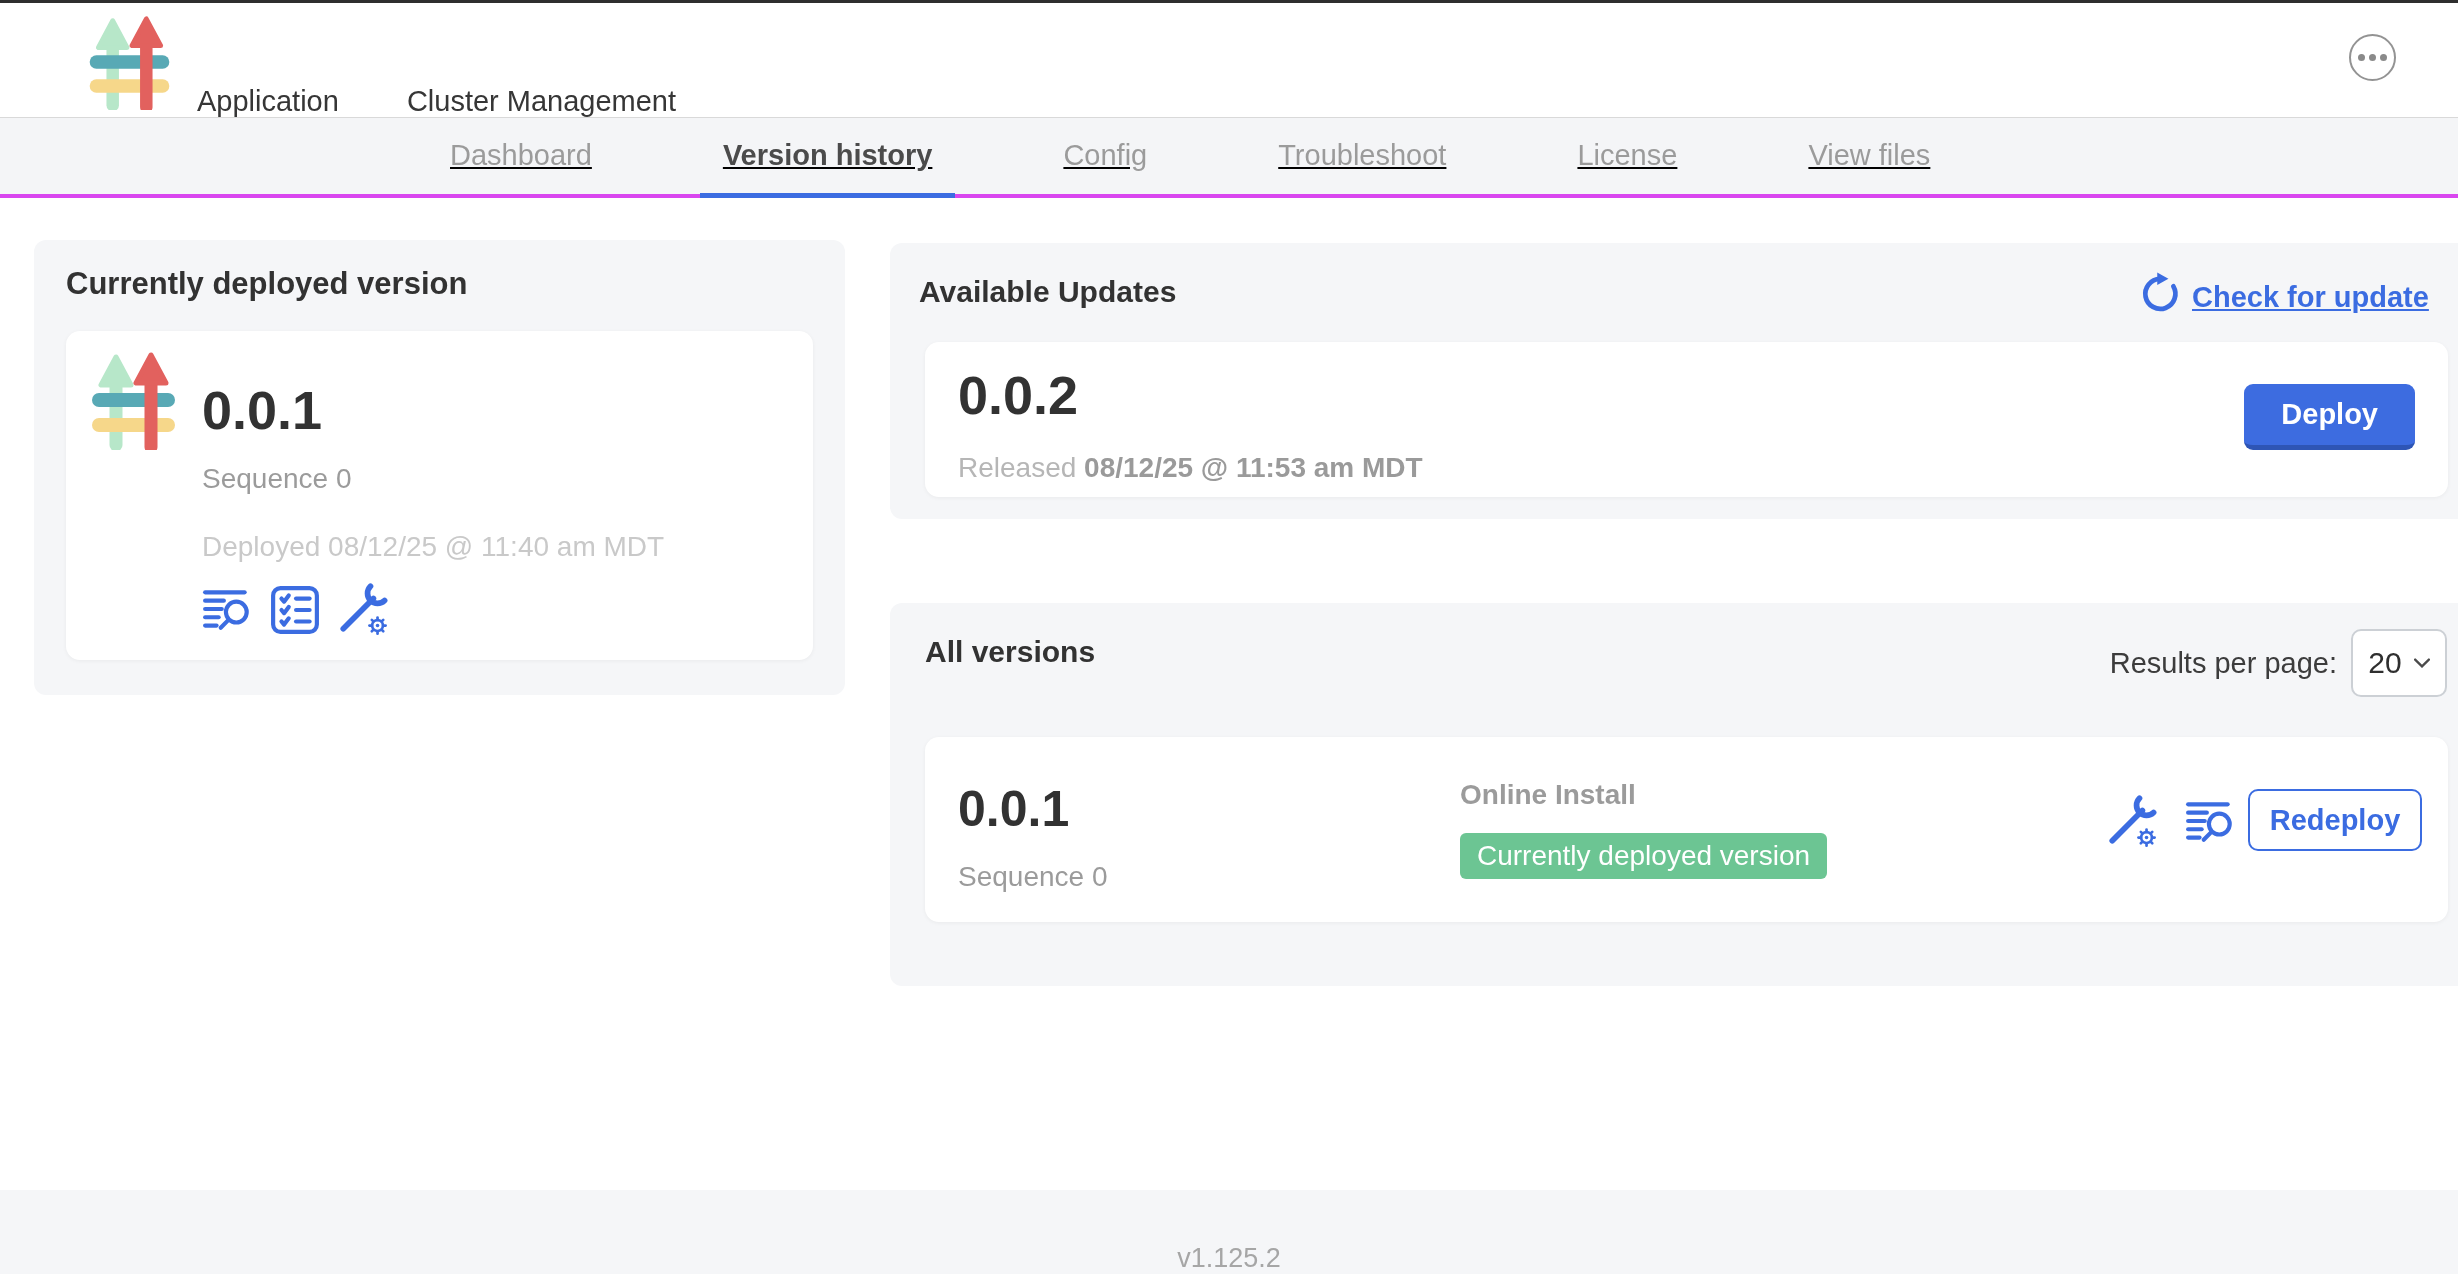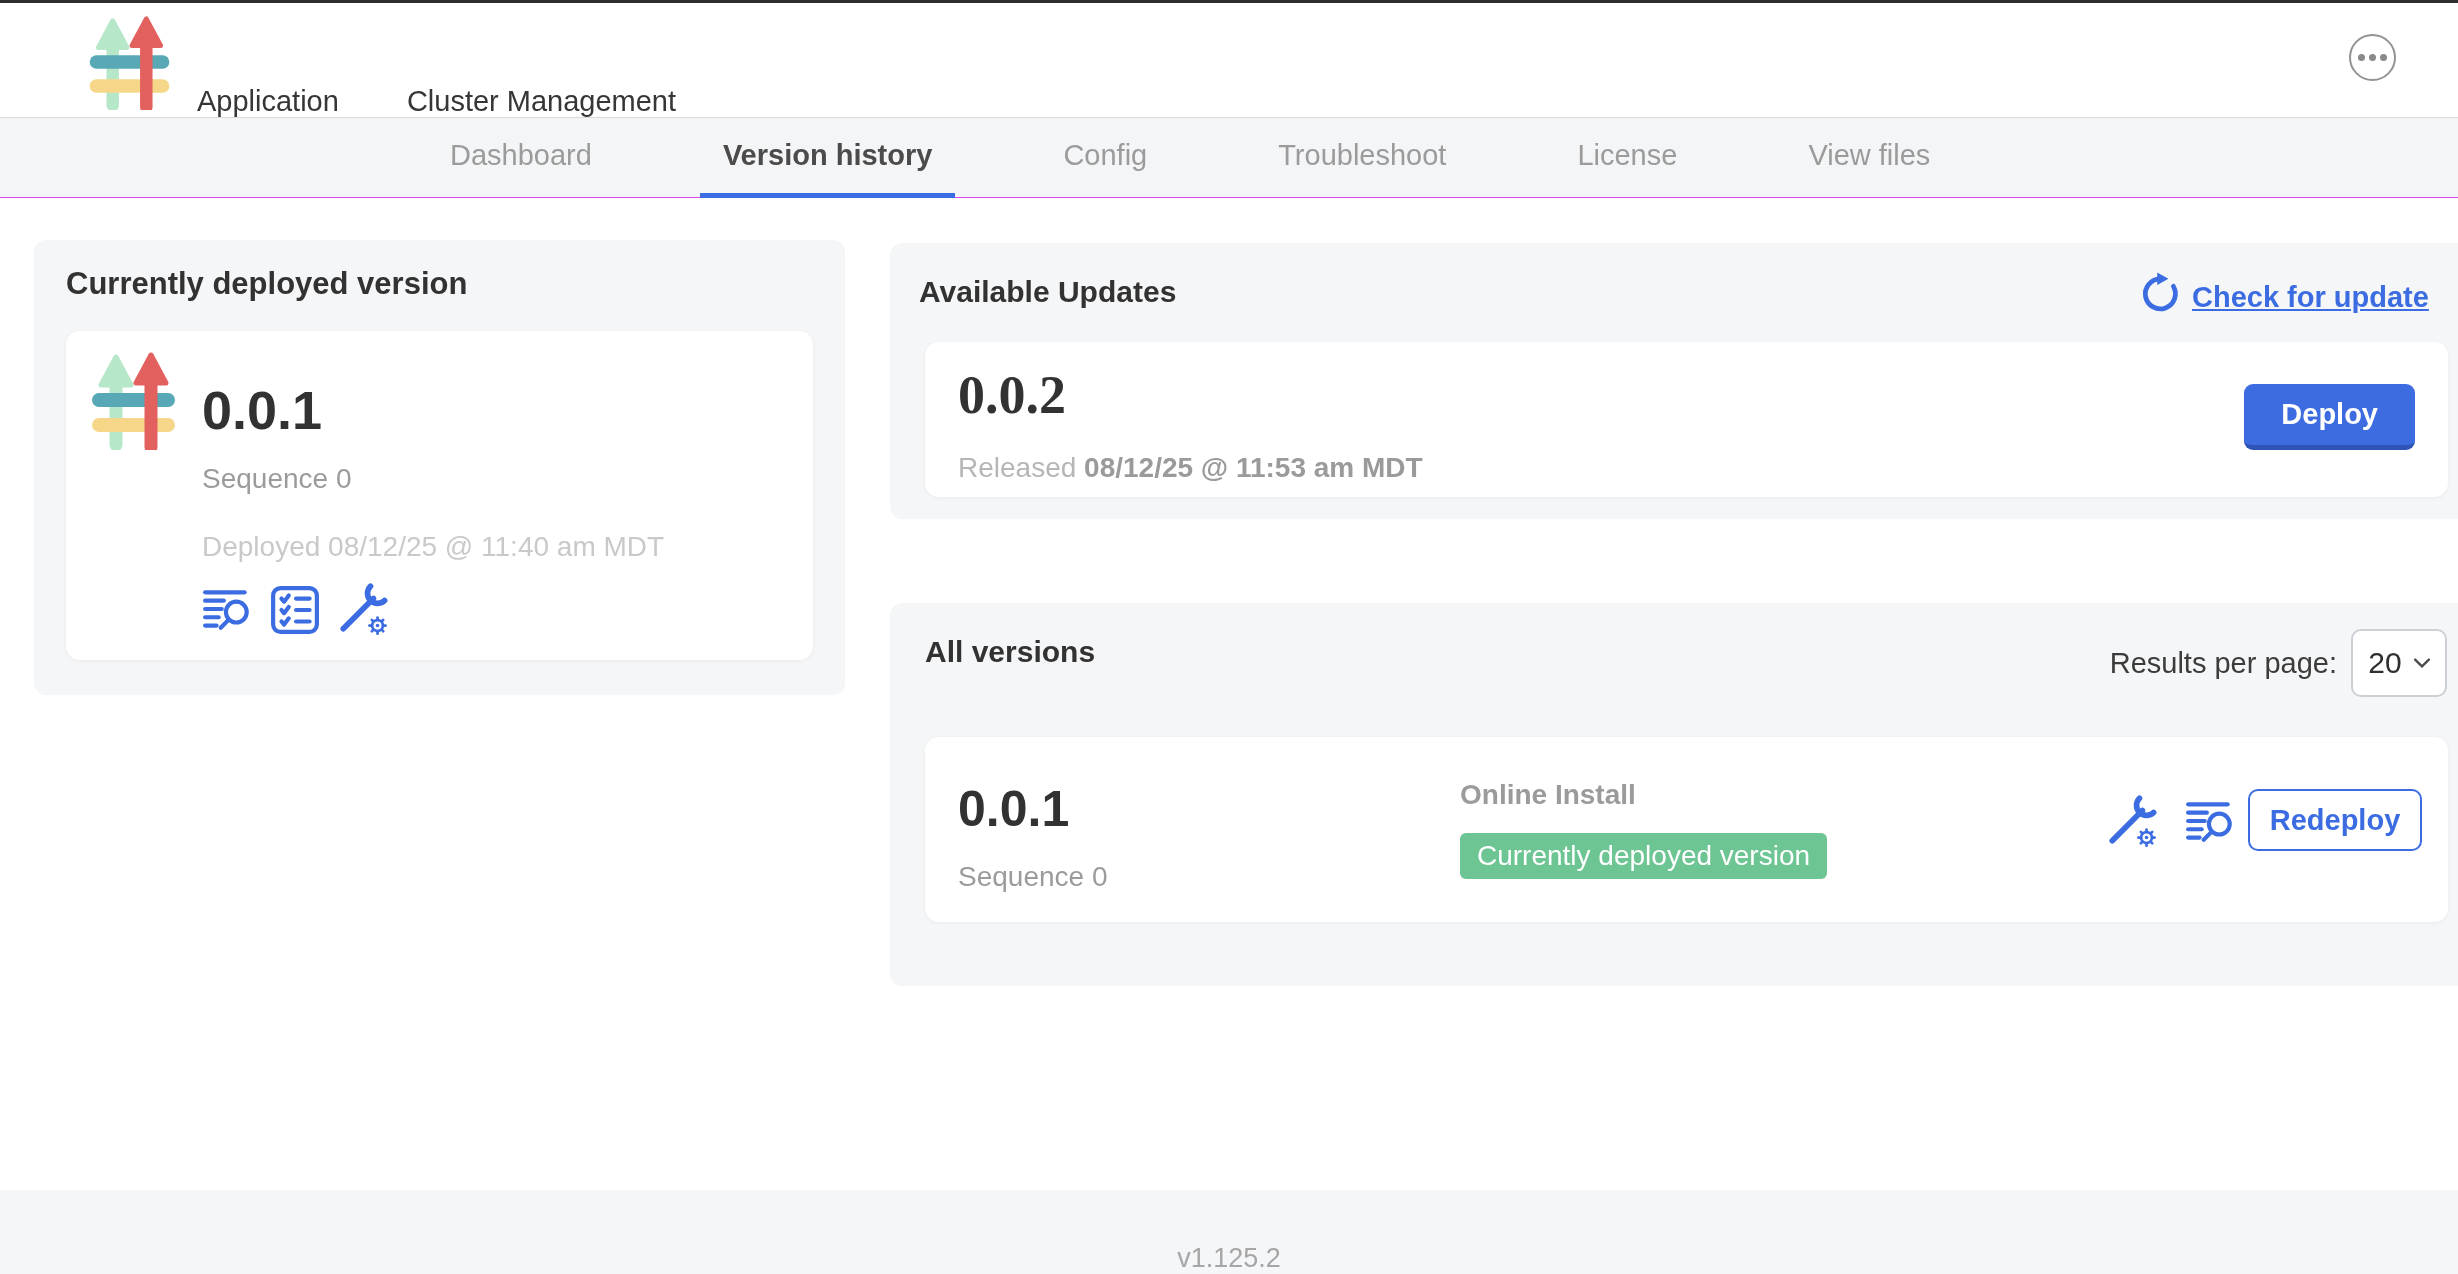--- a/index.html
+++ b/index.html
@@ -20,21 +20,21 @@
              font-size:29px; font-weight:500; color:#363636; cursor:pointer;
              border-bottom:5px solid transparent;margin-top:43px; }
   .nav-tab.active { border-bottom-color:#3b6ce1; }
   #ellipsis-btn { left:2349px; top:31px; width:47px; height:47px; border:2.5px solid #939393;
                   border-radius:50%; display:flex; align-items:center; justify-content:center;
                   gap:4px; cursor:pointer; background:#fff; }
   #ellipsis-btn i { width:7px; height:7px; border-radius:50%; background:#8a8a8a; }
 
   
   #subnav { left:0; top:118px; width:2458px; height:80px; background:#f4f5f7;
-            border-bottom:1px solid #d946ef; display:flex; padding-left:427px; gap:85px; }
+            border-bottom:4px solid #d946ef; display:flex; padding-left:427px; gap:85px;text-decoration:underline; }
   .subnav-item { height:80px; padding:0 23px; display:flex; align-items:center;
                  font-size:29px; color:#9b9b9b; cursor:pointer;
                  border-bottom:5px solid transparent; }
   .subnav-item.active { color:#4b4b4b; font-weight:600; border-bottom-color:#3b6ce1; }
 
   
   .gray-card { background:#f5f6f8; border-radius:12px; }
   .white-card { background:#fff; border-radius:14px; box-shadow:0 1px 4px rgba(0,0,0,.05); }
   .card-title { font-size:30px; font-weight:600; color:#323232; }
 
@@ -48,21 +48,21 @@
   #deployed-date { left:136px; top:200px; font-size:28px; color:#c9c9c9; }
   #deployed-icons { left:136px; top:252px; display:flex; gap:16px; align-items:center; }
   #deployed-icons svg { cursor:pointer; }
 
   
   #updates-card { left:890px; top:243px; width:1580px; height:276px; }
   #updates-title { left:29px; top:32px; }
   #check-update { left:1248px; top:27px; display:flex; align-items:flex-end; gap:10px; cursor:pointer; }
   #check-update span { font-size:29px; font-weight:600; color:#3b6ce1; text-decoration:underline; }
   #updates-inner { left:35px; top:99px; width:1523px; height:155px; }
-  #update-version { left:33px; top:26px; font-size:54px; font-weight:700; color:#323232; line-height:1;font-family:Liberation Serif, serif; }
+  #update-version { left:33px; top:26px; font-size:54px; font-weight:700; color:#323232; line-height:1; }
   #released-line { left:33px; top:110px; font-size:28px; color:#b6b6b6; }
   #released-line b { color:#9a9a9a; font-weight:700; }
   #deploy-btn { right:33px; top:42px; height:66px; padding:0 37px; background:#3d6ce0;
                 border:none; border-bottom:5px solid #2e55b5; border-radius:9px;
                 color:#fff; font-size:29px; font-weight:700; cursor:pointer;
                 font-family:"Liberation Sans",sans-serif; }
 
   
   #versions-card { left:890px; top:603px; width:1580px; height:383px; }
   #versions-title { left:35px; top:32px; }

